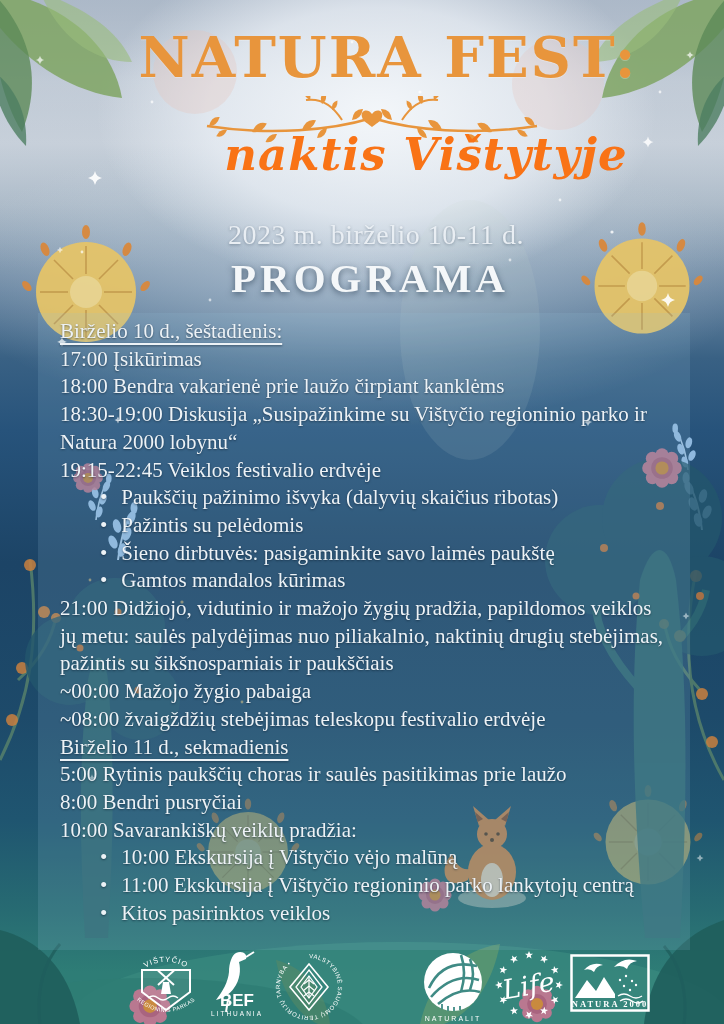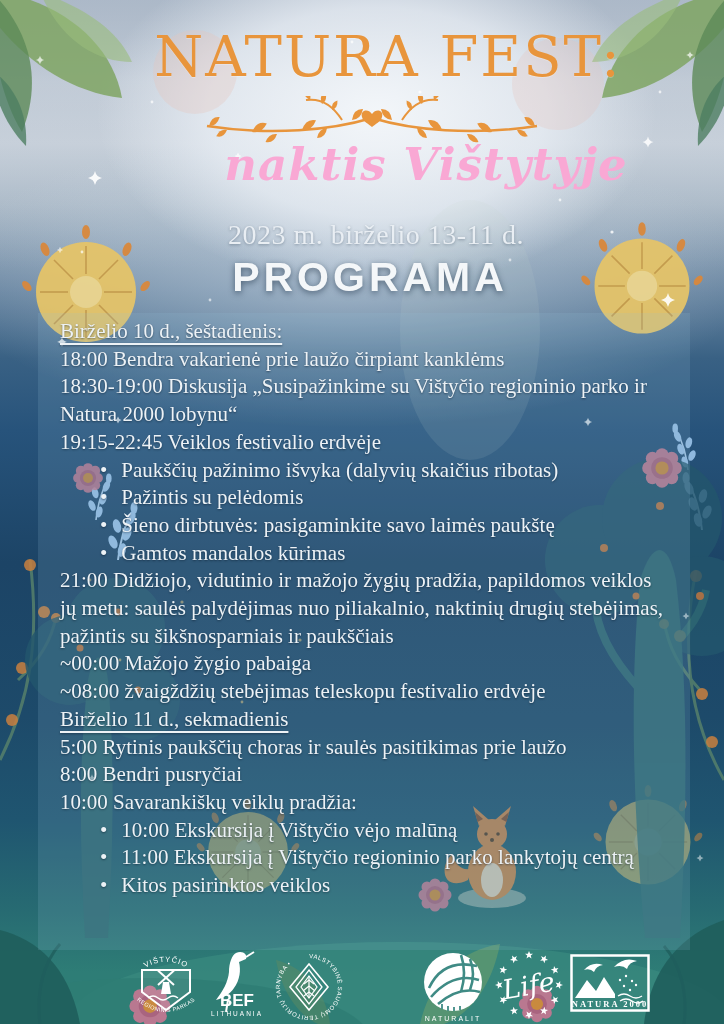--- a/index.html
+++ b/index.html
@@ -10,32 +10,32 @@
       #8a9bb0 0%, #bdc7d3 8%, #c6cfd9 14%, #a9b8c6 20%, #6d89a4 28%,
       #396184 35%, #27537b 42%, #1c4466 55%, #1d4a6a 70%, #1f5570 80%,
       #276b72 89%, #2e7d76 95%, #2e7d76 100%);}
   .mist{position:absolute;inset:0;pointer-events:none;background:
       radial-gradient(ellipse 400px 250px at 52% 11%, rgba(245,248,251,.95), rgba(236,241,247,.72) 42%, rgba(222,230,240,0) 70%),
       radial-gradient(ellipse 560px 210px at 48% 27%, rgba(208,220,232,.55), rgba(208,220,232,0) 72%),
       linear-gradient(180deg, rgba(200,209,220,.55), rgba(200,209,220,.3) 130px, rgba(200,209,220,0) 270px);}
   .art{position:absolute;inset:0;}
   
   .title{position:absolute;top:24px;left:50%;transform:translateX(calc(-50% + 26px));
-         white-space:nowrap;font-family:"DejaVu Serif",serif;font-weight:400;
+         white-space:nowrap;font-family:"DejaVu Serif",serif;font-weight:700;
          font-size:56px;letter-spacing:2px;color:#e8953c;
          text-shadow:0 1px 0 rgba(255,255,255,.25);}
   .ornament{position:absolute;top:96px;left:50%;transform:translateX(calc(-50% + 10px));}
-  .subtitle{position:absolute;top:138px;left:50%;transform:translateX(calc(-50% + 64px));
+  .subtitle{position:absolute;top:128px;left:50%;transform:translateX(calc(-50% + 64px));
          white-space:nowrap;font-family:"DejaVu Serif",serif;font-style:italic;font-weight:700;
-         font-size:45px;letter-spacing:1px;color:#f9a8d4;}
+         font-size:45px;letter-spacing:1px;color:#f97316;}
   .dateline{position:absolute;top:219px;left:50%;transform:translateX(calc(-50% + 14px));
          white-space:nowrap;font-size:28px;color:#e9eef3;letter-spacing:.5px;
          text-shadow:0 1px 3px rgba(20,40,60,.35);}
   .programa{position:absolute;top:254px;left:50%;transform:translateX(calc(-50% + 8px));
-         white-space:nowrap;font-family:Liberation Sans, sans-serif;font-weight:700;font-size:41px;
+         white-space:nowrap;font-family:Liberation Serif, serif;font-weight:700;font-size:41px;
          letter-spacing:4px;color:#f4f7f9;text-shadow:0 2px 6px rgba(15,35,55,.55);}
   
   .panel{position:absolute;left:38px;top:313px;width:652px;height:637px;
          background:rgba(150,190,220,.16);box-sizing:border-box;
          padding:5px 24px 0 22px;overflow:hidden;}
   .prog-line,.prog-heading,.prog-bullet{font-size:21px;line-height:27.7px;
          color:#edf2f6;text-shadow:0 1px 2px rgba(8,24,40,.5);}
   .prog-heading{text-decoration:underline;text-underline-offset:5px;
          text-decoration-thickness:1.5px;}
   .prog-bullet{display:flex;padding-left:40px;}
@@ -236,20 +236,21 @@
         <circle cx="182" cy="602" r="1.6"></circle>
         <circle cx="242" cy="702" r="1.4"></circle>
       <circle cx="120" cy="660" r="1.4"></circle>
         <circle cx="90" cy="580" r="1.4"></circle>
     </g>
   </svg>
 
   <div class="panel">
     <div id="program">
         <div class="prog-heading">Birželio 10 d., šeštadienis:</div>
+        <div class="prog-line">17:00 Įsikūrimas</div>
         <div class="prog-line">18:00 Bendra vakarienė prie laužo čirpiant kanklėms</div>
         <div class="prog-line">18:30-19:00 Diskusija „Susipažinkime su Vištyčio regioninio parko ir Natura 2000 lobynu“</div>
         <div class="prog-line">19:15-22:45 Veiklos festivalio erdvėje</div>
         <div class="prog-bullet">
           <span class="dot">•</span>
           <span>Paukščių pažinimo išvyka (dalyvių skaičius ribotas)</span>
         </div>
         <div class="prog-bullet">
           <span class="dot">•</span>
           <span>Pažintis su pelėdomis</span>
@@ -305,21 +306,21 @@
         </g>
       </g>
       <path id="leafo2" d="M0,0 Q7,-9 15,-4 Q8,4 0,0 Z"></path>
     </defs>
     <use href="#halfBranch" transform="translate(186,0)"></use>
     <use href="#halfBranch" transform="translate(186,0) scale(-1,1)"></use>
     <path d="M186,18 C182,12 174,14 176,21 C177,26 183,28 186,31 C189,28 195,26 196,21 C198,14 190,12 186,18 Z" fill="#e8953c"></path>
   </svg>
 
   <div class="subtitle">naktis Vištytyje</div>
-  <div class="dateline">2023 m. birželio 13-11 d.</div>
+  <div class="dateline">2023 m. birželio 10-11 d.</div>
   <div class="programa">PROGRAMA</div>
 
   <div class="logos">
 
     <svg class="logo" style="left:130px;top:8px" width="72" height="70" viewBox="0 0 72 70">
       <defs>
         <path id="arcT1" d="M 8,24 A 30,22 0 0 1 64,24"></path>
         <path id="arcB1" d="M 4,46 Q 36,74 68,46"></path>
       </defs>
       <text font-size="7.5" font-family="Liberation Sans,sans-serif" letter-spacing="1">

